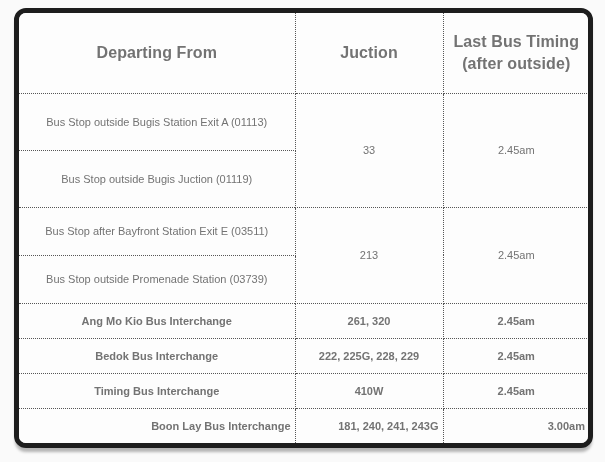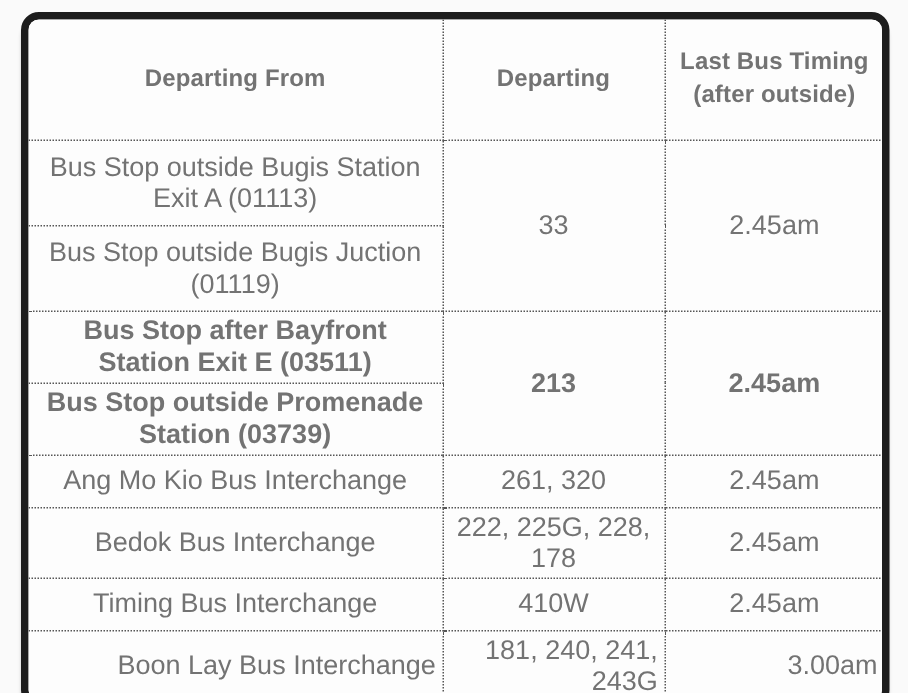--- a/index.html
+++ b/index.html
@@ -32,45 +32,45 @@
   }
   tr > *:first-child { border-left: none; }
   tr > *:last-child  { border-right: none; }
   thead th { border-top: none; }
   tbody tr:last-child td { border-bottom: none; text-align: right; }
   th {
     font-size: 16px;
     font-weight: bold;
     letter-spacing: 0.1px;
   }
-  td { font-size: 18px; }
+  td { font-size: 11px; }
   .pre-wrap { white-space: pre-line; line-height: 1.35; }
   .h-header { height: 80px; }
   .r-tall { height: 57px; }
-  .r-med  { height: 48px; font-weight: bold; }
-  .r-std  { height: 35px; }
+  .r-med  { height: 48px; }
+  .r-std  { height: 35px; font-weight: bold; }
   .col-stop    { width: 276px; }
   .col-service { width: 148px; }
   .col-timing  { width: 146px; }
 </style>
 </head>
 <body>
 
 <div class="page">
   <div class="table-frame">
     <table class="bus-table">
       <colgroup>
         <col class="col-stop">
         <col class="col-service">
         <col class="col-timing">
       </colgroup>
       <thead>
         <tr class="h-header">
           <th>Departing From</th>
-          <th>Departing</th>
+          <th>Juction</th>
           <th class="pre-wrap">Last Bus Timing
 (after outside)</th>
         </tr>
       </thead>
       <tbody>
 
         <tr class="r-tall">
           <td>Bus Stop outside Bugis Station Exit A (01113)</td>
           <td rowspan="2">33</td>
           <td rowspan="2">2.45am</td>
@@ -88,21 +88,21 @@
           <td>Bus Stop outside Promenade Station (03739)</td>
         </tr>
 
         <tr class="r-std">
           <td>Ang Mo Kio Bus Interchange</td>
           <td>261, 320</td>
           <td>2.45am</td>
         </tr>
         <tr class="r-std">
           <td>Bedok Bus Interchange</td>
-          <td>222, 225G, 228, 178</td>
+          <td>222, 225G, 228, 229</td>
           <td>2.45am</td>
         </tr>
         <tr class="r-std">
           <td>Timing Bus Interchange</td>
           <td>410W</td>
           <td>2.45am</td>
         </tr>
         <tr class="r-std">
           <td>Boon Lay Bus Interchange</td>
           <td>181, 240, 241, 243G</td>

